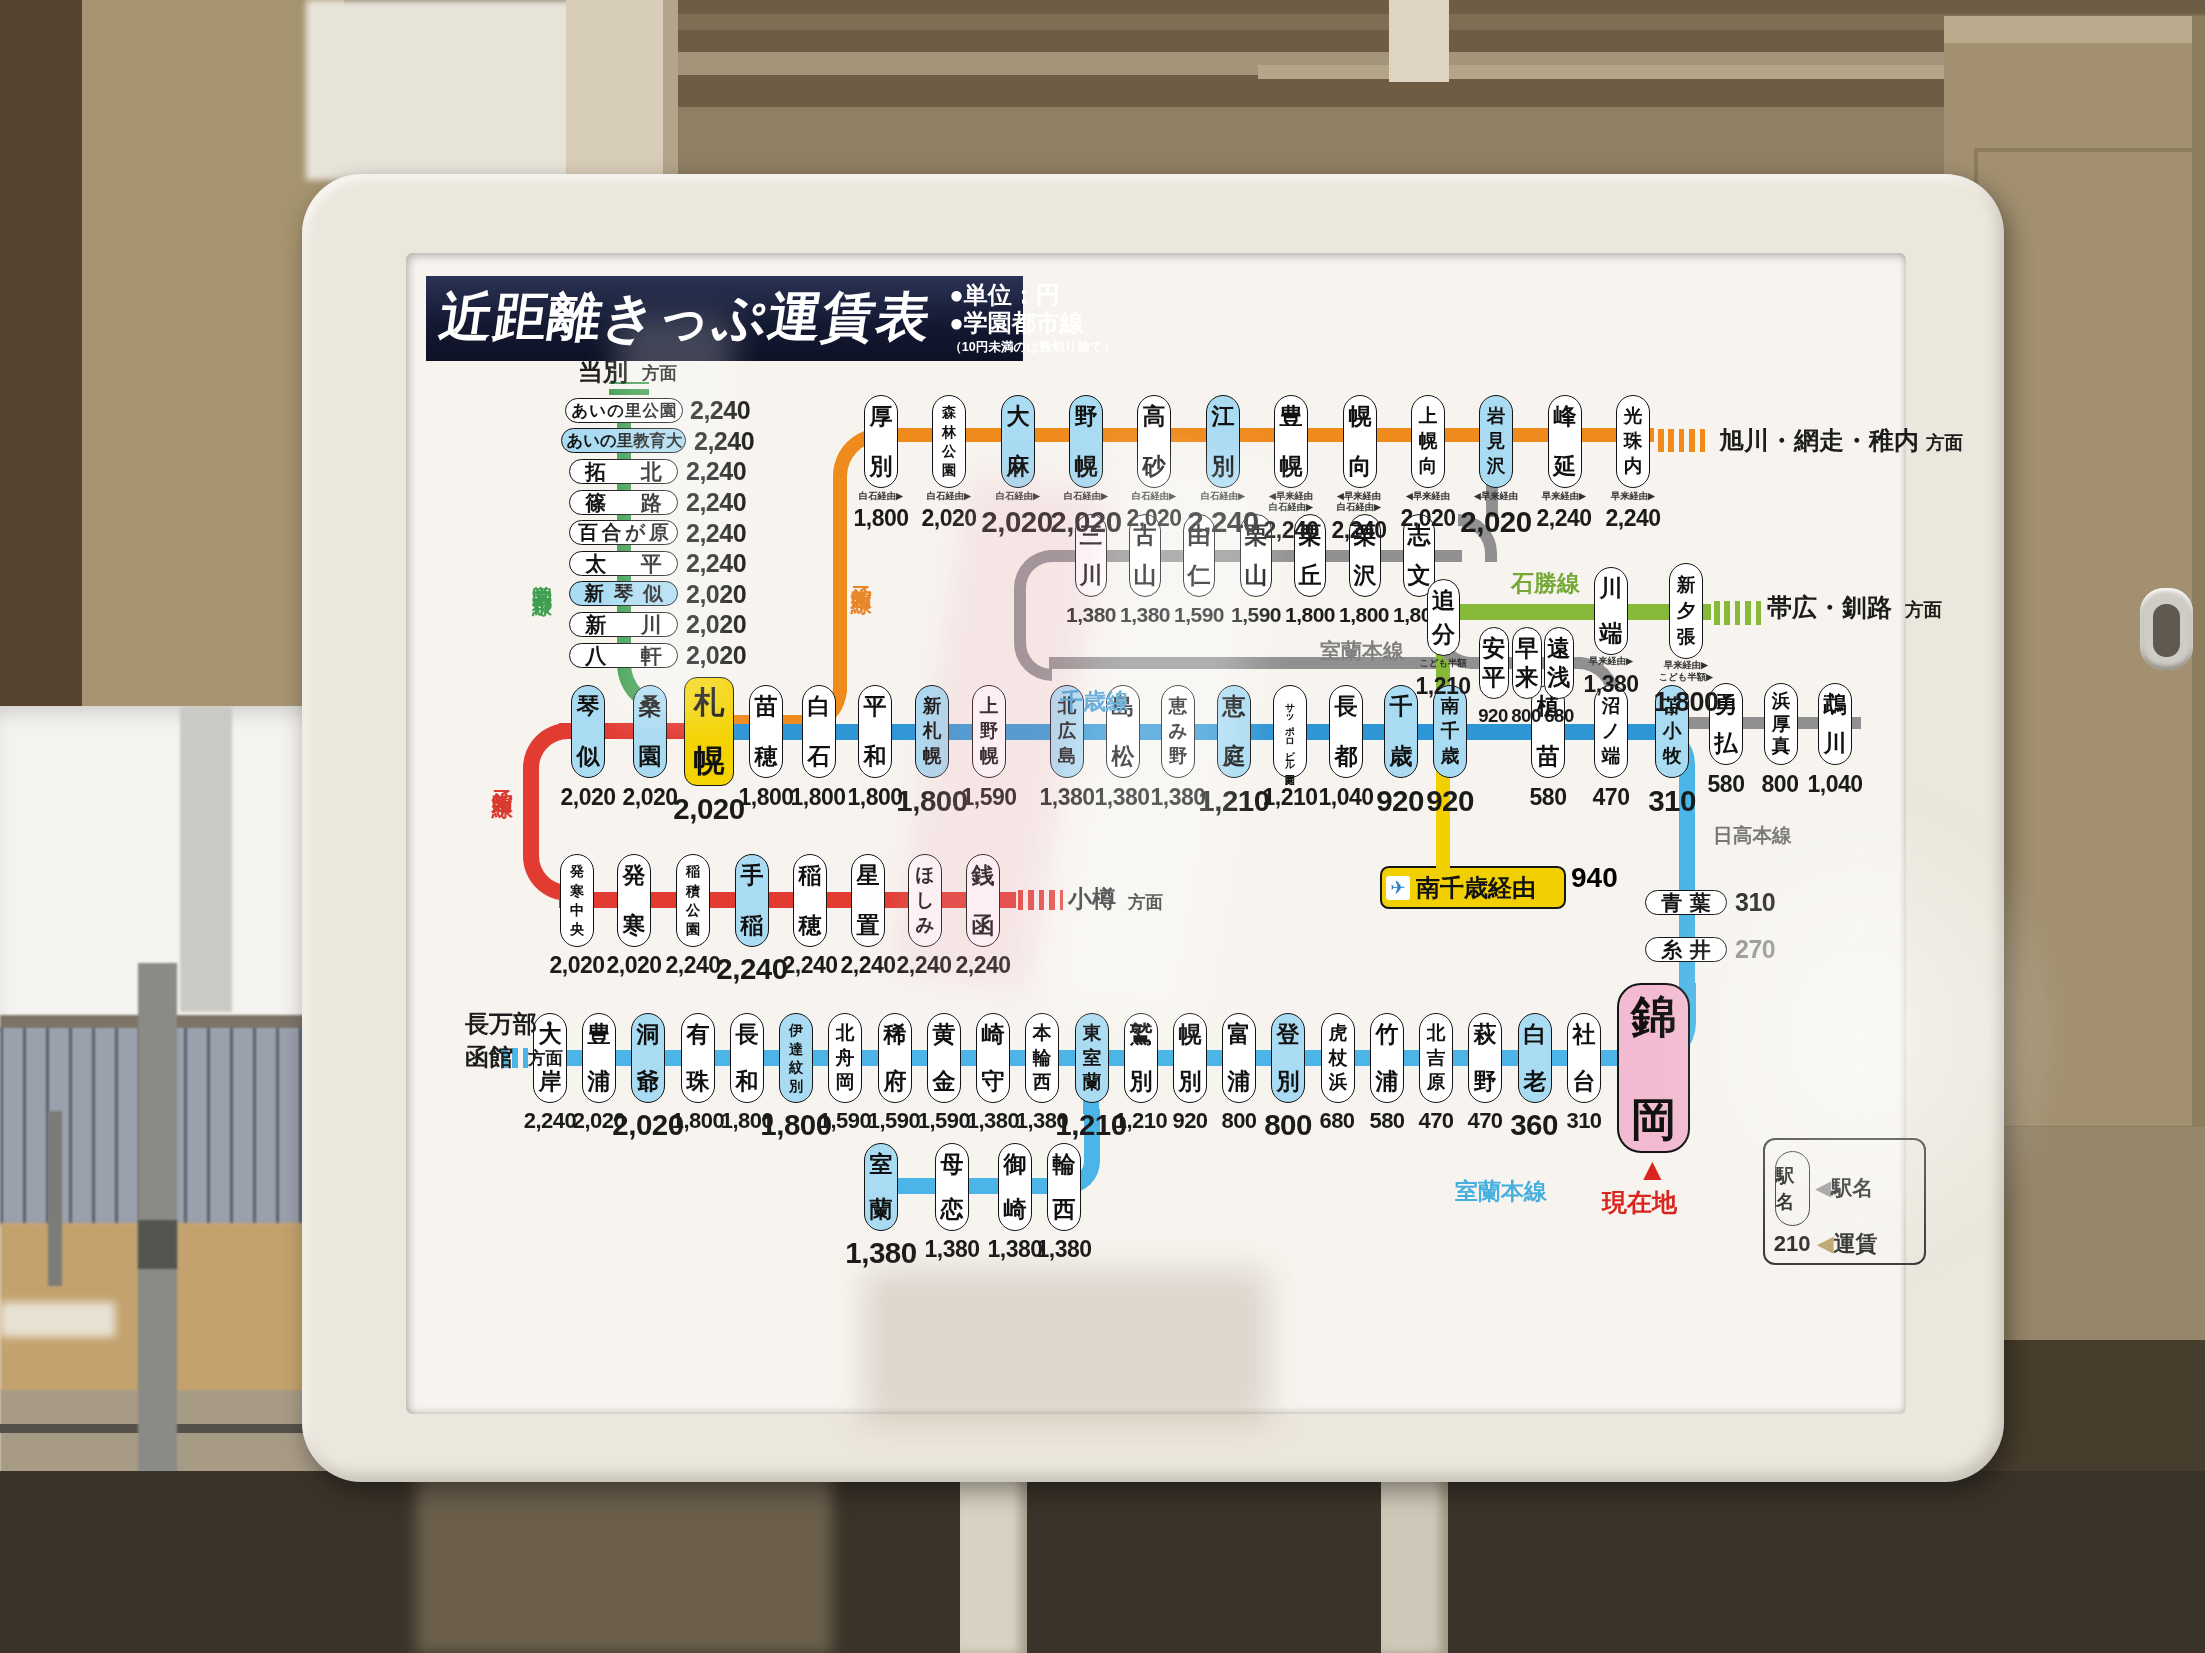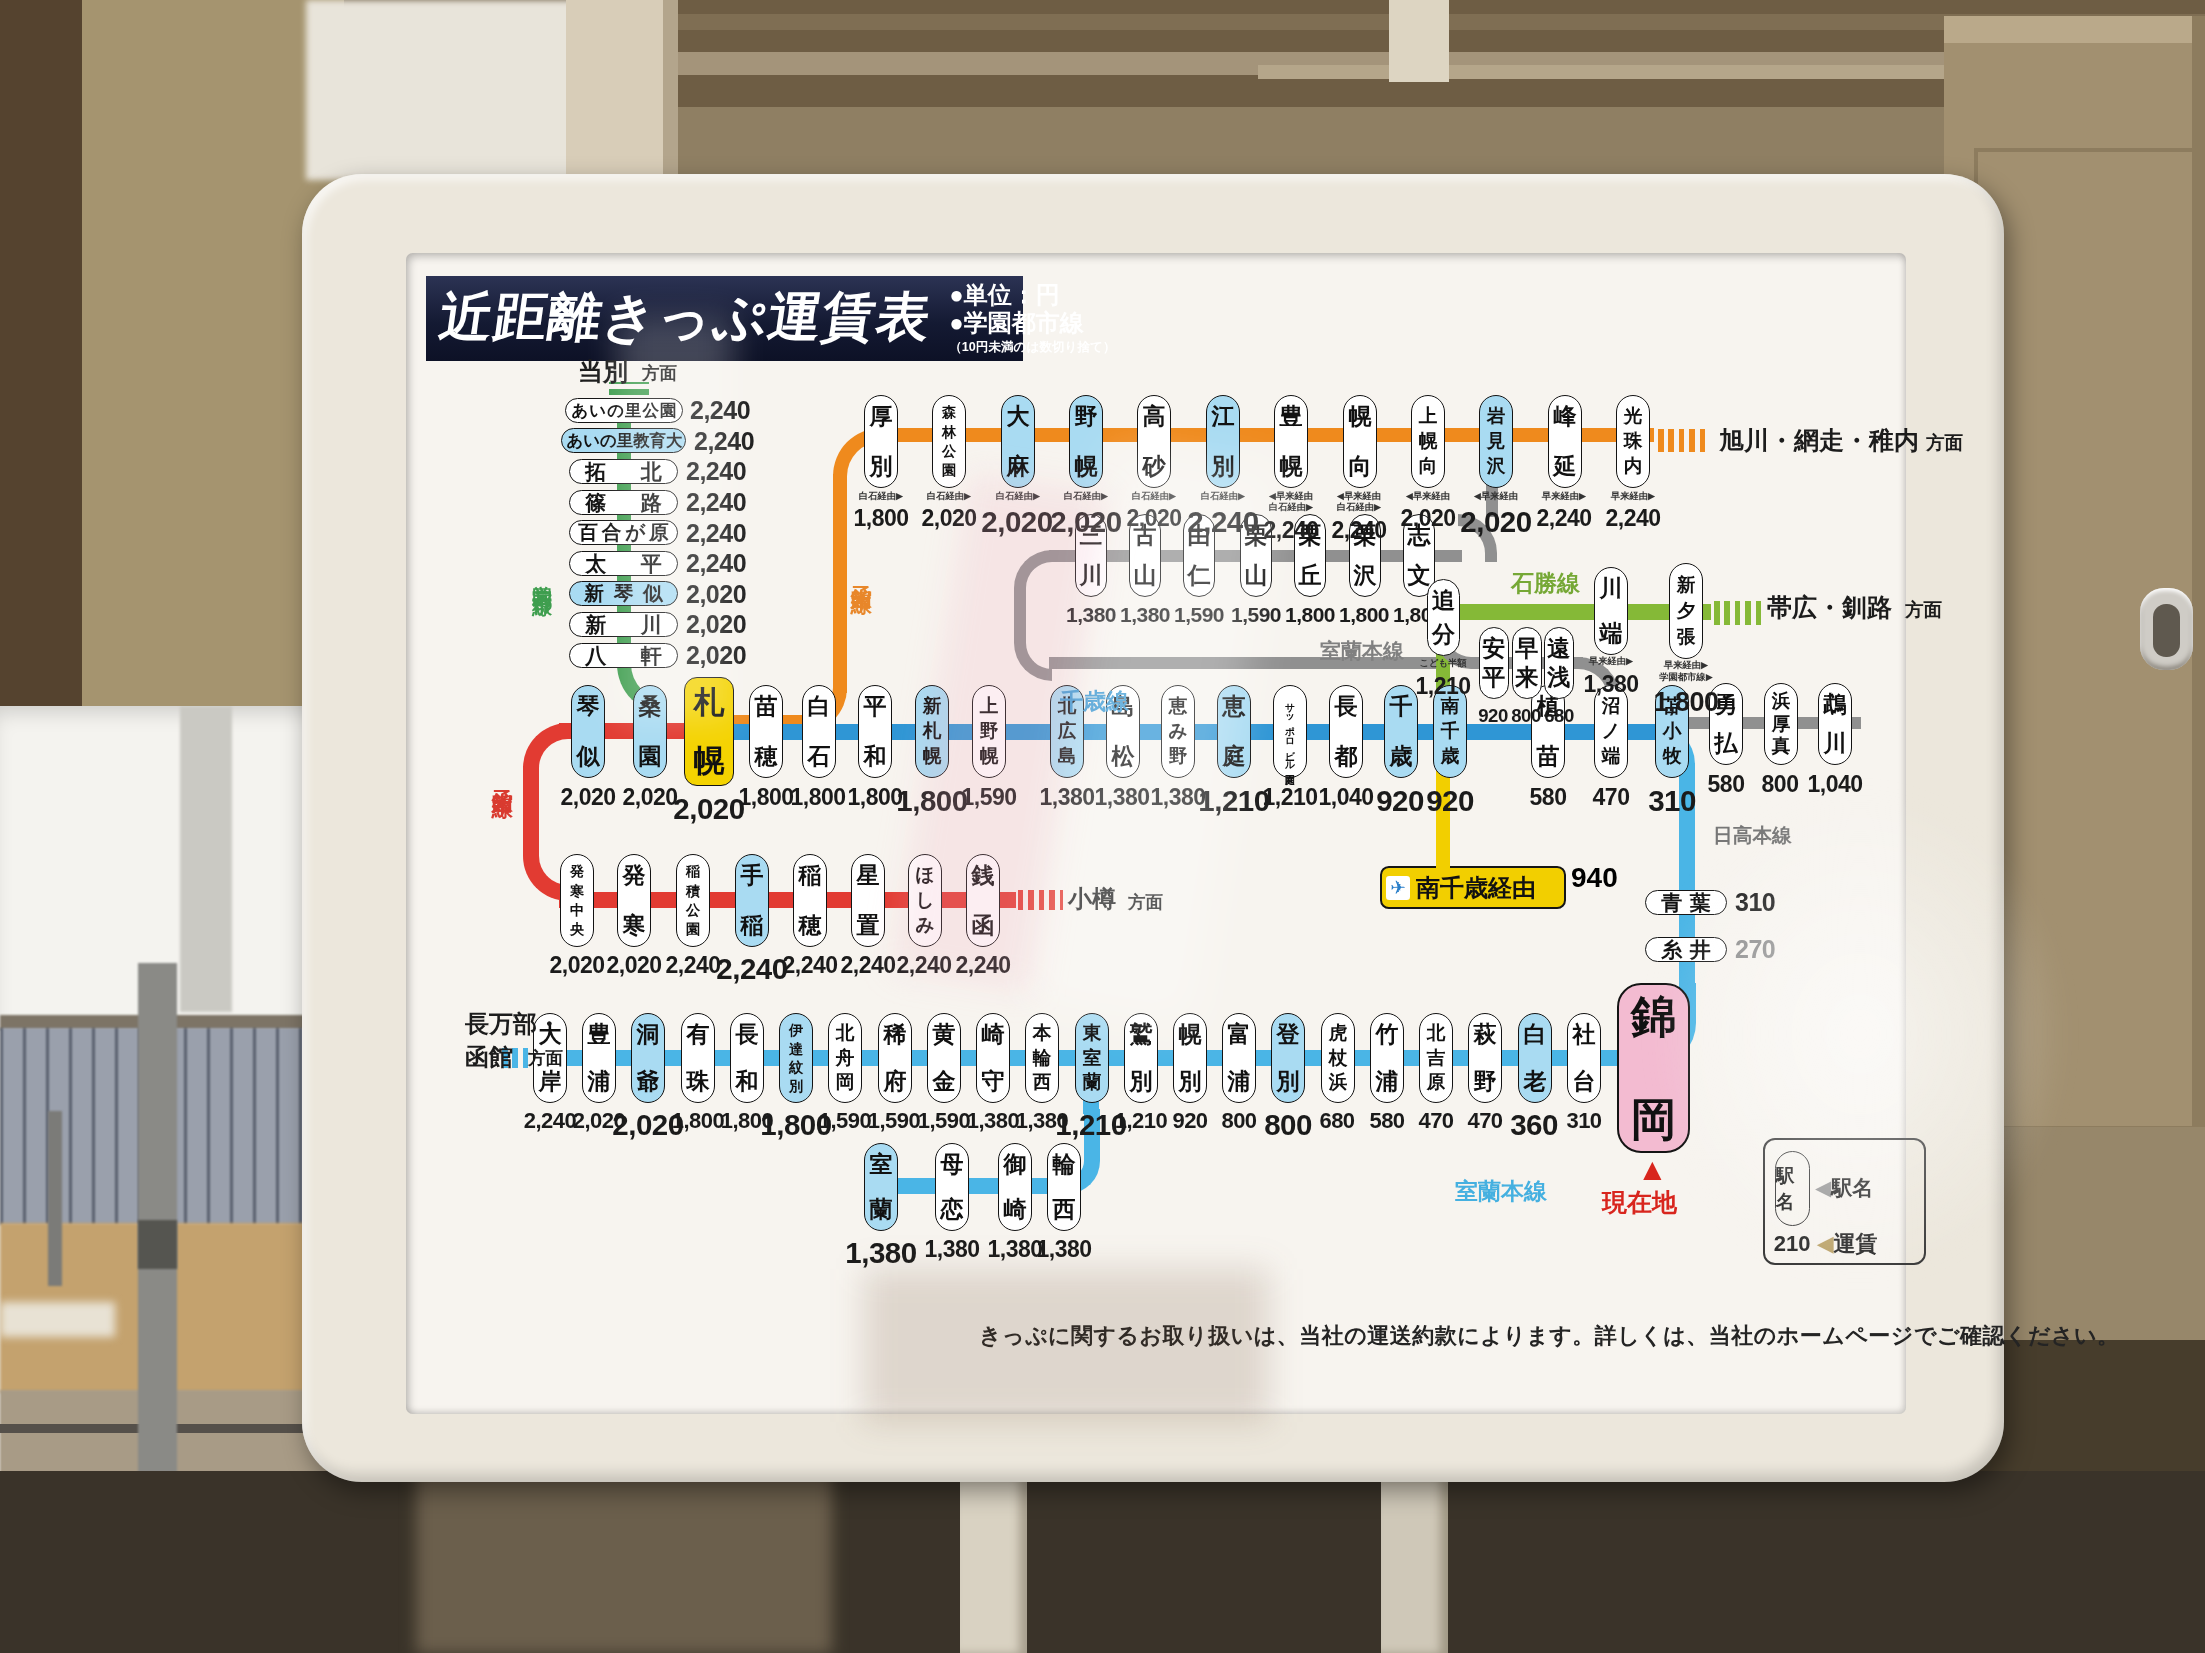--- a/index.html
+++ b/index.html
@@ -153,21 +153,20 @@
       <div class="air-name">南千歳経由</div>
     </div>
     <div class="abs air-fare">940</div>
 
     <div class="abs legend">
       <div class="abs leg-oval">駅名</div>
       <div class="abs leg-row1"><span class="leg-arrow1">◀</span><span>駅名</span></div>
       <div class="abs leg-row2"><span>210</span> <span class="leg-arrow2">◀</span><span>運賃</span></div>
     </div>
 
-    <div class="abs footer">きっぷに関するお取り扱いは、当社の運送約款によります。詳しくは、当社のホームページでご確認ください。</div>
   <div class="seg" style="left: 201px; top: 143px; width: 14.2px; height: 266px; background: rgb(63, 158, 79);"></div>
       <div class="seg" style="left: 143px; top: 467px; width: 166px; height: 16.4px; background: rgb(226, 59, 50);"></div>
       <div class="seg" style="left: 107px; top: 510px; width: 16.4px; height: 86px; background: rgb(226, 59, 50);"></div>
       <div class="seg" style="left: 143px; top: 636px; width: 457px; height: 16.4px; background: rgb(226, 59, 50);"></div>
       <div class="seg" style="left: 309px; top: 459px; width: 85px; height: 14.2px; background: rgb(239, 138, 29);"></div>
       <div class="seg" style="left: 417px; top: 218px; width: 14.2px; height: 219px; background: rgb(239, 138, 29);"></div>
       <div class="seg" style="left: 459px; top: 172px; width: 779px; height: 14.2px; background: rgb(239, 138, 29);"></div>
       <div class="seg" style="left: 309px; top: 468px; width: 954px; height: 16.4px; background: rgb(47, 150, 213);"></div>
       <div class="seg" style="left: 1263px; top: 510px; width: 16.4px; height: 222px; background: rgb(74, 181, 230);"></div>
       <div class="seg" style="left: 133px; top: 794px; width: 1109px; height: 16.4px; background: rgb(74, 181, 230);"></div>
@@ -390,21 +389,21 @@
         <span style="font-size: 23px;">端</span>
       </div>
       <div class="note" style="left: 1124px; top: 400px; width: 142px;">早来経由▶</div>
       <div class="fare" style="font-size: 23px; font-weight: 700; left: 1135px; top: 415px; width: 120px;">1,380</div>
       <div class="st stv" style="left: 1253px; top: 307px; width: 34px; height: 96px; background: rgb(255, 255, 255); border-radius: 17px; justify-content: space-evenly; padding: 4.4px 0px;">
         <span style="font-size: 18.6px;">新</span>
         <span style="font-size: 18.6px;">夕</span>
         <span style="font-size: 18.6px;">張</span>
       </div>
       <div class="note" style="left: 1199px; top: 404px; width: 142px;">早来経由▶</div>
-      <div class="note" style="left: 1199px; top: 416px; width: 142px;">学園都市線▶</div>
+      <div class="note" style="left: 1199px; top: 416px; width: 142px;">こども半額▶</div>
       <div class="fare" style="font-size: 27px; font-weight: 700; left: 1210px; top: 431px; width: 120px;">1,800</div>
       <div class="st stv" style="left: 659px; top: 258px; width: 32px; height: 83px; background: rgb(255, 255, 255); border-radius: 16px; justify-content: space-between; padding: 8.8px 0px;">
         <span style="font-size: 23px;">三</span>
         <span style="font-size: 23px;">川</span>
       </div>
       <div class="fare" style="font-size: 21px; font-weight: 700; left: 615px; top: 347px; width: 120px;">1,380</div>
       <div class="st stv" style="left: 713px; top: 258px; width: 32px; height: 83px; background: rgb(255, 255, 255); border-radius: 16px; justify-content: space-between; padding: 8.8px 0px;">
         <span style="font-size: 23px;">古</span>
         <span style="font-size: 23px;">山</span>
       </div>

